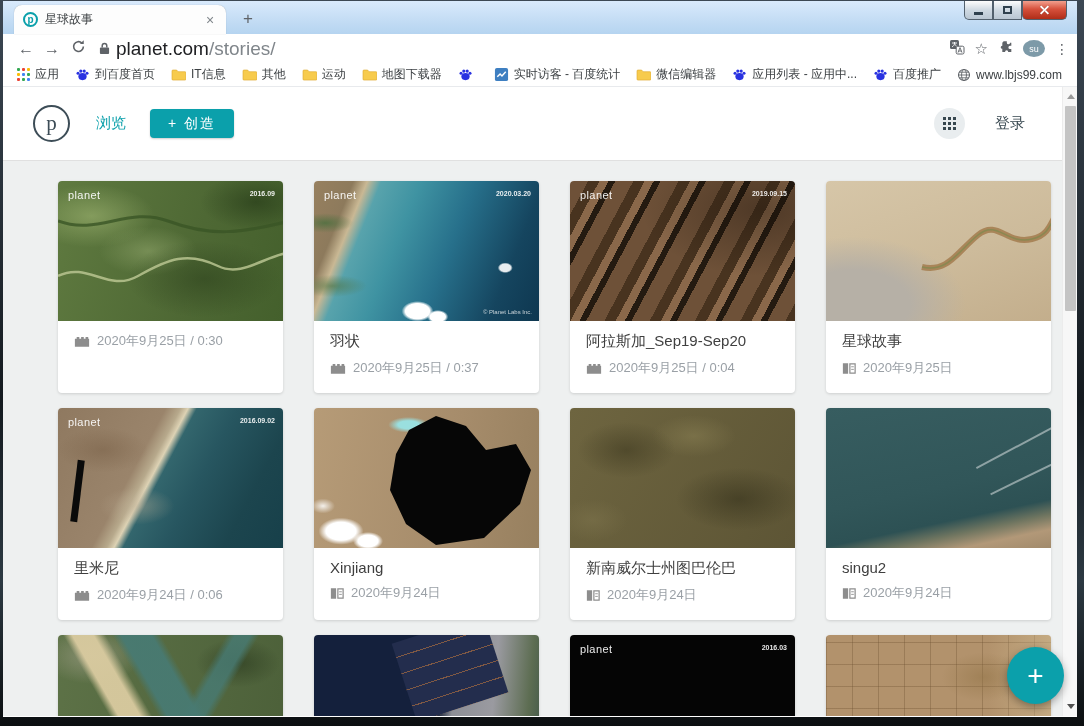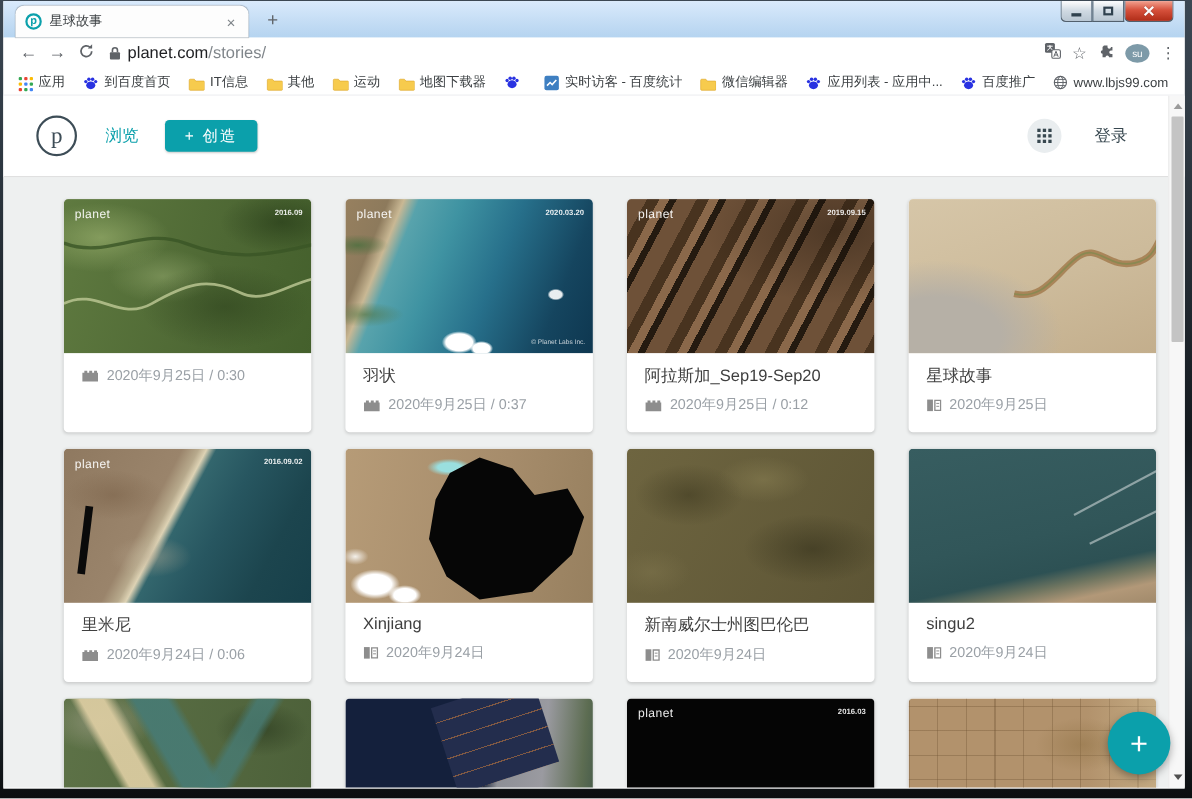--- a/index.html
+++ b/index.html
@@ -34,32 +34,32 @@
   .g-x { position:relative; width:11px; height:11px; }
   .g-x i { position:absolute; left:0; top:4.5px; width:11px; height:2px; background:#fff; display:block;
     box-shadow:0 0 1px rgba(0,0,0,.4); }
   .g-x i:first-child { transform:rotate(45deg); } .g-x i:last-child { transform:rotate(-45deg); }
 
   
   .toolbar { height:29px; background:#fff; display:flex; align-items:center; padding:0 8px 0 10px; }
   .navic { color:#5f6368; font-size:16px; width:26px; text-align:center; flex:none; }
   .omni { display:flex; align-items:center; flex:1; margin-left:6px; }
   .lock { margin:0 6px 0 2px; display:flex; }
-  .url { font-size:15px; color:#202124; }
+  .url { font-size:19px; color:#202124; }
   .url .path { color:#80868b; }
   .tbr { display:flex; align-items:center; gap:10px; margin-left:8px; }
   .star { color:#5f6368; font-size:15px; }
   .avatar { width:22px; height:17px; border-radius:50%; background:#7d9aa8; color:#fff; font-size:9px;
     display:flex; align-items:center; justify-content:center; }
   .kebab { color:#5f6368; font-size:14px; letter-spacing:0; }
 
   
   .bmbar { height:24px; background:#fff; border-bottom:1px solid #e8eaed; display:flex;
     align-items:center; padding:0 6px 0 8px; gap:4px; }
-  .bm { display:flex; align-items:flex-end; gap:5px; padding:2px 6px; border-radius:3px; flex:none; }
+  .bm { display:flex; align-items:center; gap:5px; padding:2px 6px; border-radius:3px; flex:none; }
   .bm span.lbl { font-size:12px; color:#3c4043; white-space:nowrap; }
   .appsgrid { width:13px; height:13px; display:grid; grid-template-columns:repeat(3,3px); gap:2px; }
   .appsgrid i { width:3px; height:3px; border-radius:1px; display:block; }
 
   
   .page { position:relative; height:629px; background:#eef0f0; }
   .phead { height:74px; background:#fff; border-bottom:1px solid #e0e0e0; display:flex;
     align-items:center; padding:0 52px 0 30px; }
   .plogo { width:37px; height:37px; border-radius:50%; border:2.5px solid #3d4d57; color:#3d4d57;
     font-size:21px; display:flex; align-items:center; justify-content:center; font-family:"Liberation Serif","DejaVu Serif",serif; }
@@ -408,21 +408,21 @@
           <div class="thumb ph2">
             <span class="wm">planet</span>
             <span class="imgdate">2019.09.15</span>
           </div>
           <div class="cap">
             <div class="ctitle">阿拉斯加_Sep19-Sep20</div>
             <div class="cmeta">
               <svg width="16" height="13" viewBox="0 0 18 14">
                     <path d="M1 4h2V2h3v2h2V2h3v2h2V2h3v2h1v9H1z" fill="#8d8d8d"></path>
                   </svg>
-              <span>2020年9月25日 / 0:12</span>
+              <span>2020年9月25日 / 0:04</span>
             </div>
           </div>
         </div>
 
         <div class="card">
           <div class="thumb ph3">
             <svg class="art" width="250" height="140" viewBox="0 0 250 140">
               <path d="M250 12 C222 28 232 52 206 58 S172 38 152 54 S122 92 96 86" stroke="#a57f52" stroke-width="6" fill="none" opacity=".9"></path>
               <path d="M250 12 C222 28 232 52 206 58 S172 38 152 54 S122 92 96 86" stroke="#7c8a4e" stroke-width="1.5" fill="none" opacity=".7"></path>
             </svg>

